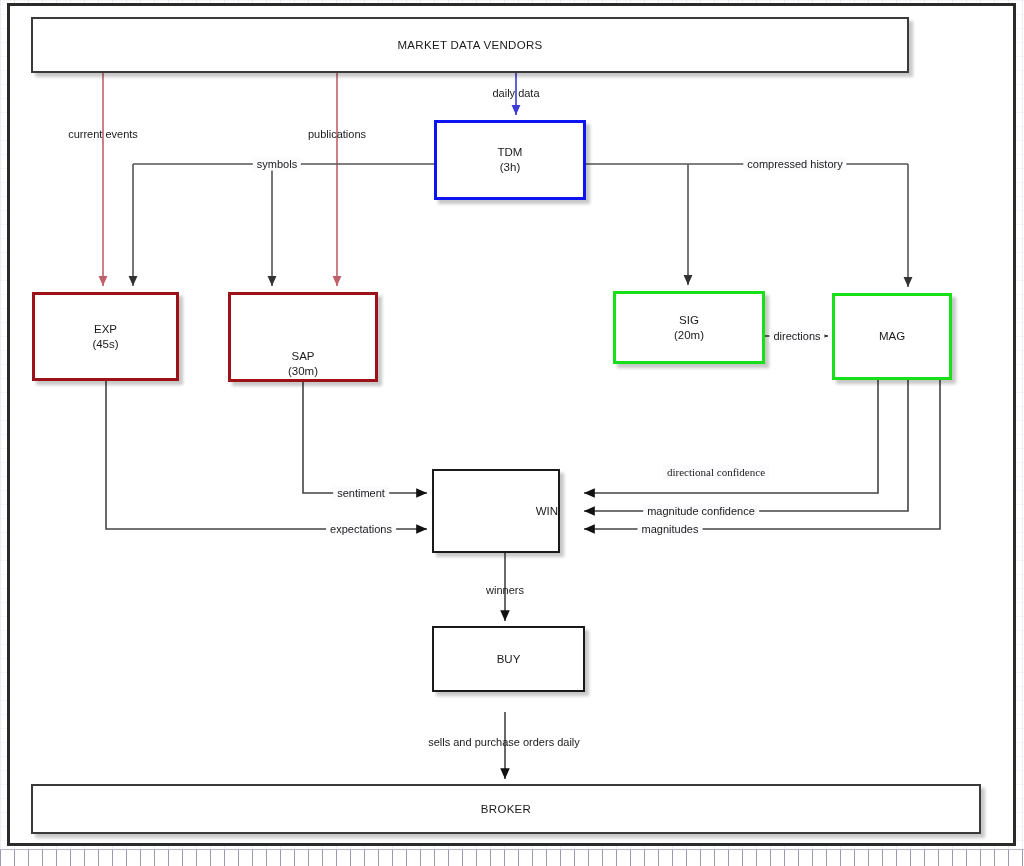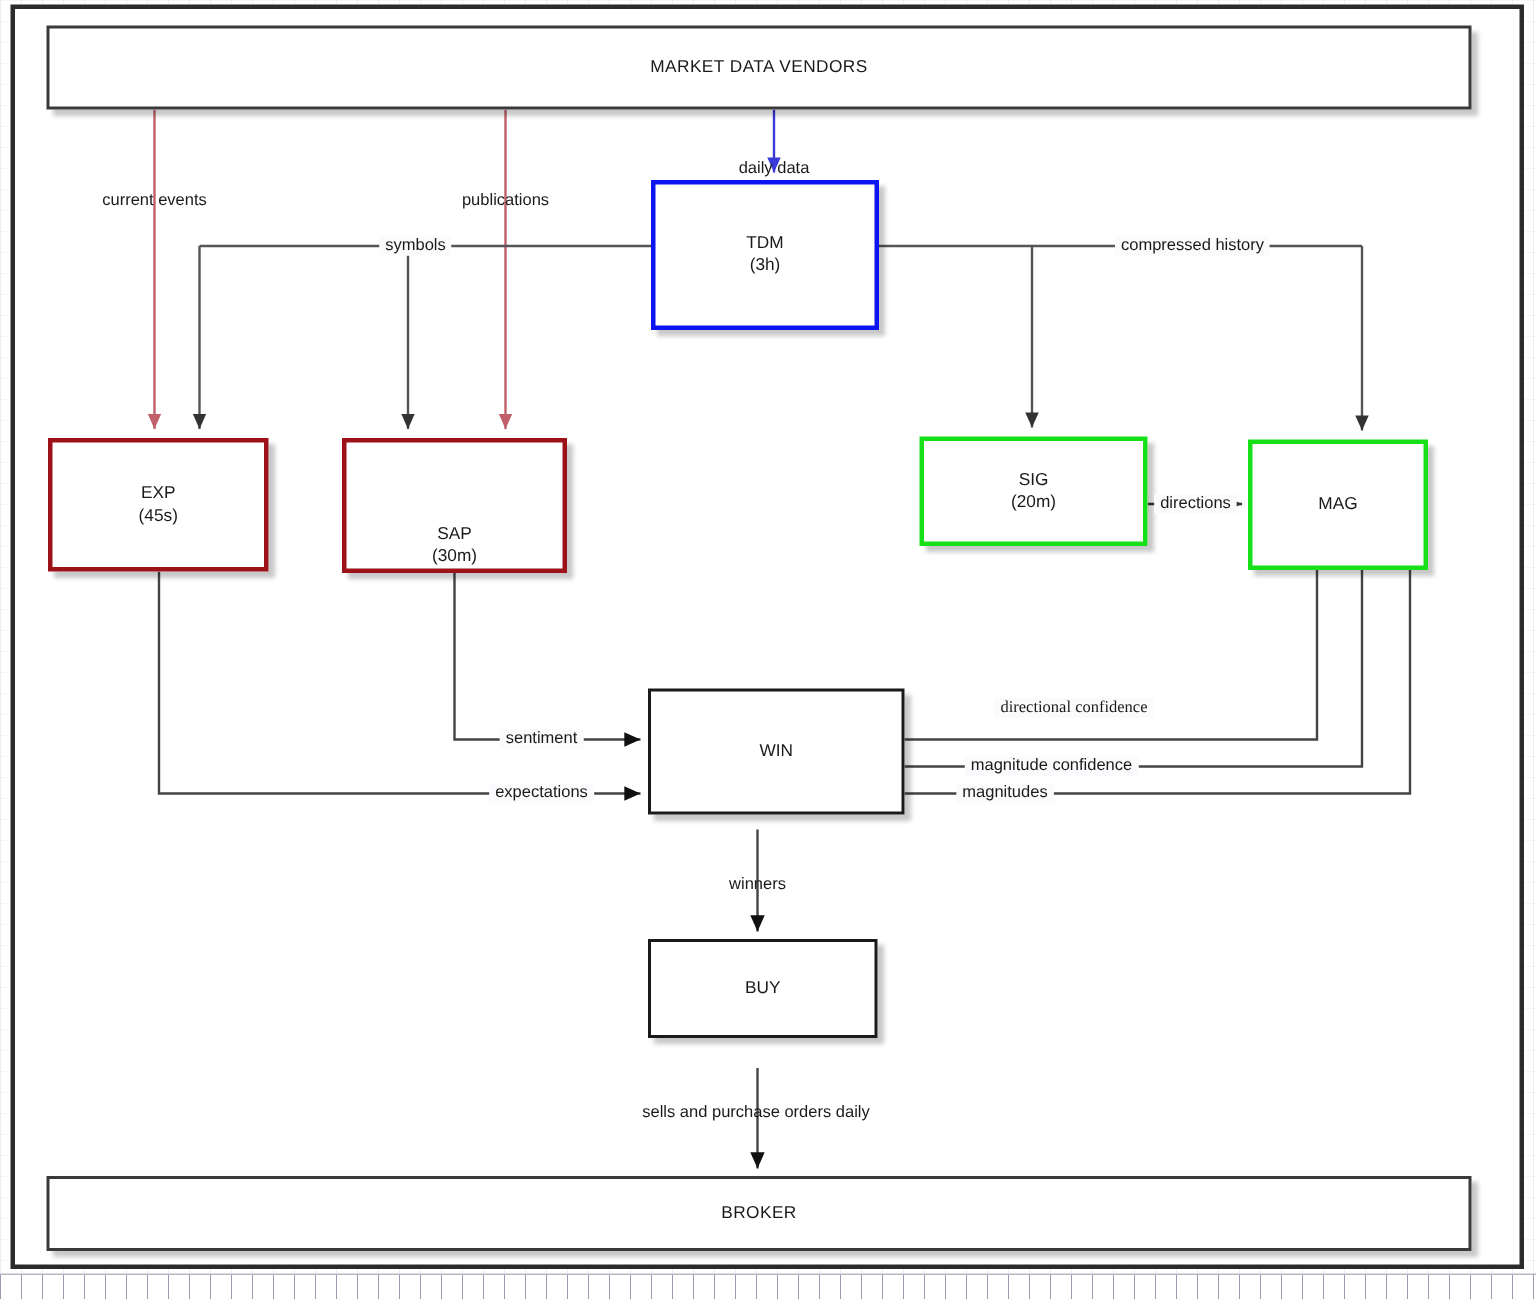--- a/index.html
+++ b/index.html
@@ -100,59 +100,59 @@
       <path d="M908,380 L908,511 L584,511" stroke="#444444" stroke-width="1.6" marker-end="url(#arrK)"></path>
 
       <path d="M940,380 L940,529 L584,529" stroke="#444444" stroke-width="1.6" marker-end="url(#arrK)"></path>
 
       <path d="M505,553 L505,621" stroke="#444444" stroke-width="1.6" marker-end="url(#arrK)"></path>
 
       <path d="M505,712 L505,779" stroke="#444444" stroke-width="1.6" marker-end="url(#arrK)"></path>
     </g>
   </svg>
 
-  <div class="node bar" style="left:31px;top:17px;width:950px;height:56px;">
+  <div class="node bar" style="left:31px;top:17px;width:878px;height:56px;">
     <span class="lbl">MARKET DATA VENDORS</span>
   </div>
 
-  <div class="node blue" style="left:434px;top:120px;width:152px;height:100px;">
+  <div class="node blue" style="left:434px;top:120px;width:152px;height:80px;">
     <span class="lbl"><span>TDM</span><br><span>(3h)</span></span>
   </div>
 
   <div class="node red" style="left:32px;top:292px;width:147px;height:89px;">
     <span class="lbl"><span>EXP</span><br><span>(45s)</span></span>
   </div>
 
   <div class="node red" style="left:228px;top:292px;width:150px;height:90px;align-items:flex-end;">
     <span class="lbl"><span>SAP</span><br><span>(30m)</span></span>
   </div>
 
   <div class="node green" style="left:613px;top:291px;width:152px;height:73px;">
     <span class="lbl"><span>SIG</span><br><span>(20m)</span></span>
   </div>
 
   <div class="node green" style="left:832px;top:293px;width:120px;height:87px;">
     <span class="lbl">MAG</span>
   </div>
 
-  <div class="node plain" style="left:432px;top:459px;width:171px;height:84px;">
+  <div class="node plain" style="left:432px;top:469px;width:128px;height:84px;justify-content:flex-end;">
     <span class="lbl">WIN</span>
   </div>
 
   <div class="node plain" style="left:432px;top:626px;width:153px;height:66px;">
     <span class="lbl">BUY</span>
   </div>
 
   <div class="node bar" style="left:31px;top:784px;width:950px;height:50px;">
     <span class="lbl">BROKER</span>
   </div>
 
   <div class="elabel nochip" style="left:103px;top:134px;">current events</div>
   <div class="elabel nochip" style="left:337px;top:134px;">publications</div>
-  <div class="elabel nochip" style="left:516px;top:93px;margin-top:20px;">daily data</div>
+  <div class="elabel nochip" style="left:516px;top:93px;">daily data</div>
   <div class="elabel" style="left:277px;top:164px;">symbols</div>
   <div class="elabel" style="left:795px;top:164px;">compressed history</div>
   <div class="elabel" style="left:797px;top:336px;">directions</div>
   <div class="elabel" style="left:361px;top:493px;">sentiment</div>
   <div class="elabel" style="left:361px;top:529px;">expectations</div>
   <div class="elabel" style="left:716px;top:472px;font-family:Liberation Serif, serif;">directional confidence</div>
   <div class="elabel" style="left:701px;top:511px;">magnitude confidence</div>
   <div class="elabel" style="left:670px;top:529px;">magnitudes</div>
   <div class="elabel nochip" style="left:505px;top:590px;">winners</div>
   <div class="elabel nochip" style="left:504px;top:742px;">sells and purchase orders daily</div>

